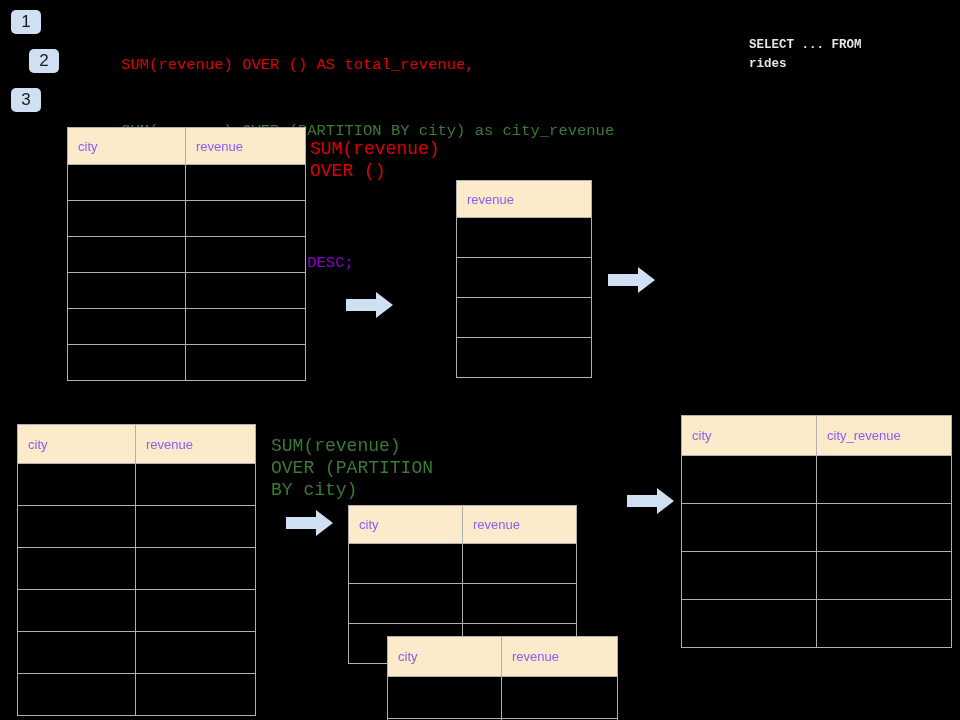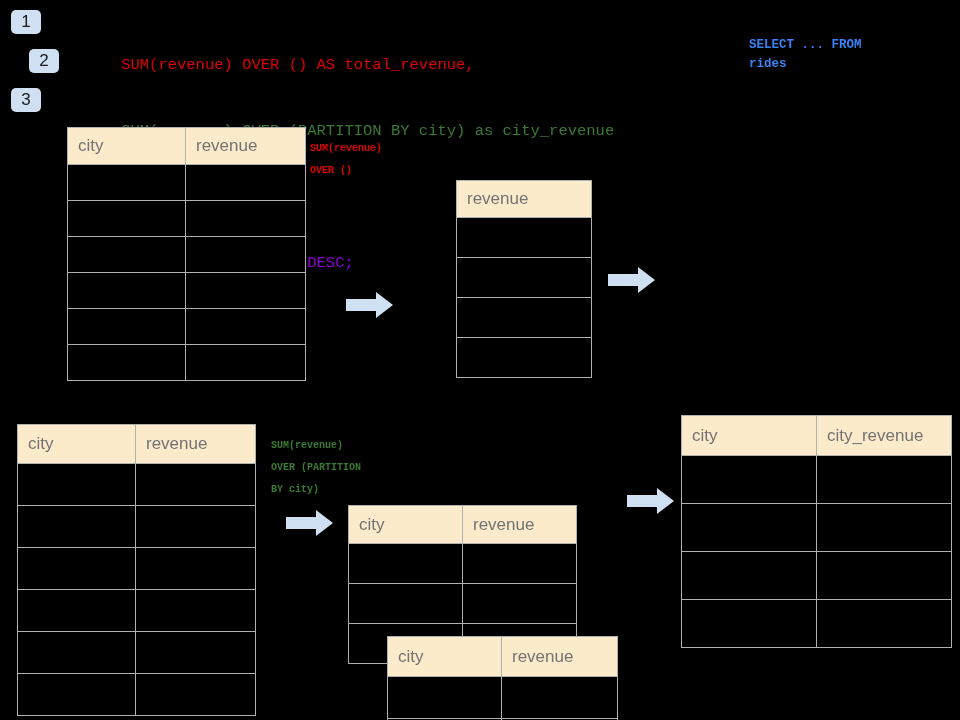--- a/index.html
+++ b/index.html
@@ -38,24 +38,24 @@
     line-height: 22px;
     white-space: pre;
     letter-spacing: 0px;
   }
   .code-line { white-space: pre; }
 
   
   .annot {
     position: absolute;
     font-family: "Liberation Mono", monospace;
-    font-size: 10px;
+    font-size: 18px;
     line-height: 22px;
     white-space: pre;
-    font-weight: bold;
+    font-weight: normal;
   }
   .annot-small {
     position: absolute;
     font-family: "Liberation Mono", monospace;
     font-size: 12.5px;
     line-height: 19px;
     white-space: pre;
     font-weight: bold;
   }
 
@@ -67,23 +67,23 @@
     background: #000000;
   }
   .tbl td {
     border: 1px solid #b0b0b0;
     padding: 0 10px;
     background: #000000;
     box-sizing: border-box;
   }
   .tbl td.hd {
     background: #fcebcb;
-    color: #737373;
+    color: #8b5cf6;
     font-family: "Liberation Sans", sans-serif;
-    font-size: 17px;
+    font-size: 13px;
     text-align: left;
     vertical-align: middle;
     margin-left: 46px;
   }
 
   
   .arrow {
     position: absolute;
   }
 </style>
@@ -96,21 +96,21 @@
   <div class="badge" style="left: 29px; top: 49px;">2</div>
   <div class="badge" style="left: 11px; top: 88px;">3</div>
 
   <div class="code" id="sqlblock" style="left:84px; top:10px;">
     <div class="code-line" style="color: rgb(224, 0, 0);">    SUM(revenue) OVER () AS total_revenue,</div>
     <div class="code-line" style="color: rgb(58, 122, 51);">    SUM(revenue) OVER (PARTITION BY city) as city_revenue</div>
     <div class="code-line" style="color: rgb(138, 0, 212);">  FROM rides</div>
     <div class="code-line" style="color: rgb(138, 0, 212);">  ORDER by city_revenue DESC;</div>
   </div>
 
-  <div class="annot-small" style="left: 749px; top: 36px; color: #3b82f6;">SELECT ... FROM
+  <div class="annot-small" style="left: 749px; top: 36px; color: #e5e5e5;">SELECT ... FROM
 rides</div>
 
   <div class="annot" style="left: 310px; top: 138px; color: rgb(224, 0, 0);">SUM(revenue)
 OVER ()</div>
 
   <div class="annot" style="left: 271px; top: 435px; color: rgb(58, 122, 51);">SUM(revenue)
 OVER (PARTITION
 BY city)</div>
 
   <table class="tbl" style="left: 67px; top: 127px; width: 238px;">

